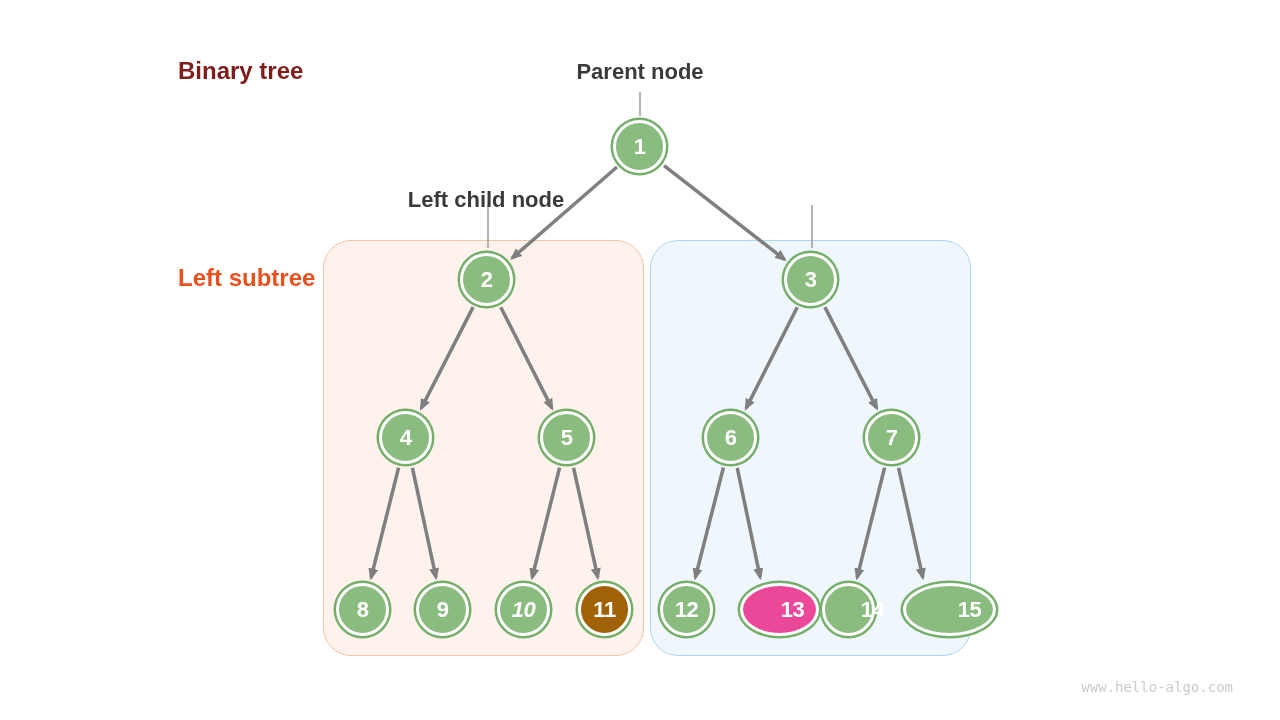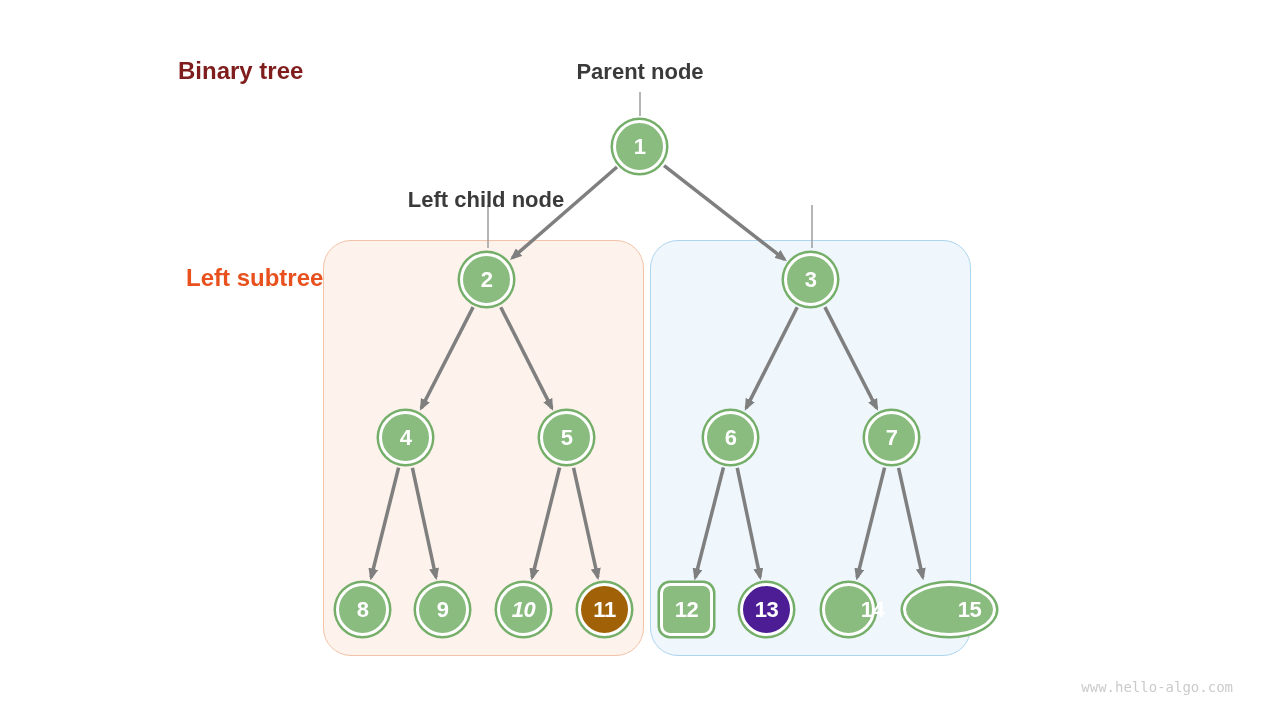--- a/index.html
+++ b/index.html
@@ -134,39 +134,39 @@
       </div>
       <div class="tree-node" style="left: 416px; top: 583px; background: rgb(138, 187, 127); box-shadow: rgb(116, 174, 105) 0px 0px 0px 2.5px;">
         <span style="color: rgb(255, 255, 255);">9</span>
       </div>
       <div class="tree-node" style="left: 497px; top: 583px; background: rgb(138, 187, 127); box-shadow: rgb(116, 174, 105) 0px 0px 0px 2.5px;">
         <span style="color: rgb(255, 255, 255); font-style: italic;">10</span>
       </div>
       <div class="tree-node" style="left: 578px; top: 583px; background: #a16207; box-shadow: rgb(116, 174, 105) 0px 0px 0px 2.5px;">
         <span style="color: rgb(255, 255, 255);">11</span>
       </div>
-      <div class="tree-node" style="left: 660px; top: 583px; background: rgb(138, 187, 127); box-shadow: rgb(116, 174, 105) 0px 0px 0px 2.5px; border-radius: 10px;">
+      <div class="tree-node" style="left: 660px; top: 583px; background: rgb(138, 187, 127); box-shadow: rgb(116, 174, 105) 0px 0px 0px 2.5px;">
         <span style="color: rgb(255, 255, 255);">12</span>
       </div>
-      <div class="tree-node" style="left: 740px; top: 583px; background: #4c1d95; box-shadow: rgb(116, 174, 105) 0px 0px 0px 2.5px;">
+      <div class="tree-node" style="left: 740px; top: 583px; background: #ec4899; box-shadow: rgb(116, 174, 105) 0px 0px 0px 2.5px; padding-left: 26px;">
         <span style="color: rgb(255, 255, 255);">13</span>
       </div>
       <div class="tree-node" style="left: 822px; top: 583px; background: rgb(138, 187, 127); box-shadow: rgb(116, 174, 105) 0px 0px 0px 2.5px;">
         <span style="color: rgb(255, 255, 255); margin-left: 48px;">14</span>
       </div>
       <div class="tree-node" style="left: 903px; top: 583px; background: rgb(138, 187, 127); box-shadow: rgb(116, 174, 105) 0px 0px 0px 2.5px; padding-left: 40px;">
         <span style="color: rgb(255, 255, 255);">15</span>
       </div>
     </div>
 
   <div class="section-title" id="diagram-title" style="left: 178px; top: 71px; color: #7f1d1d;">Binary tree</div>
 
   <div class="diagram-label" style="left:640px; top:72px;">Parent node</div>
 
   <div class="diagram-label" style="left:486px; top:186px;margin-top:14px;">Left child node</div>
 
 
-  <div class="section-title" id="left-subtree-label" style="left: 186px; top: 278px; color: rgb(232, 81, 29);">Left subtree</div>
+  <div class="section-title" id="left-subtree-label" style="left: 178px; top: 278px; color: rgb(232, 81, 29);">Left subtree</div>
 
 
   <div class="watermark" id="watermark" style="color: rgb(203, 203, 203);">www.hello-algo.com</div>
 
 </div>
 
 </body></html>

